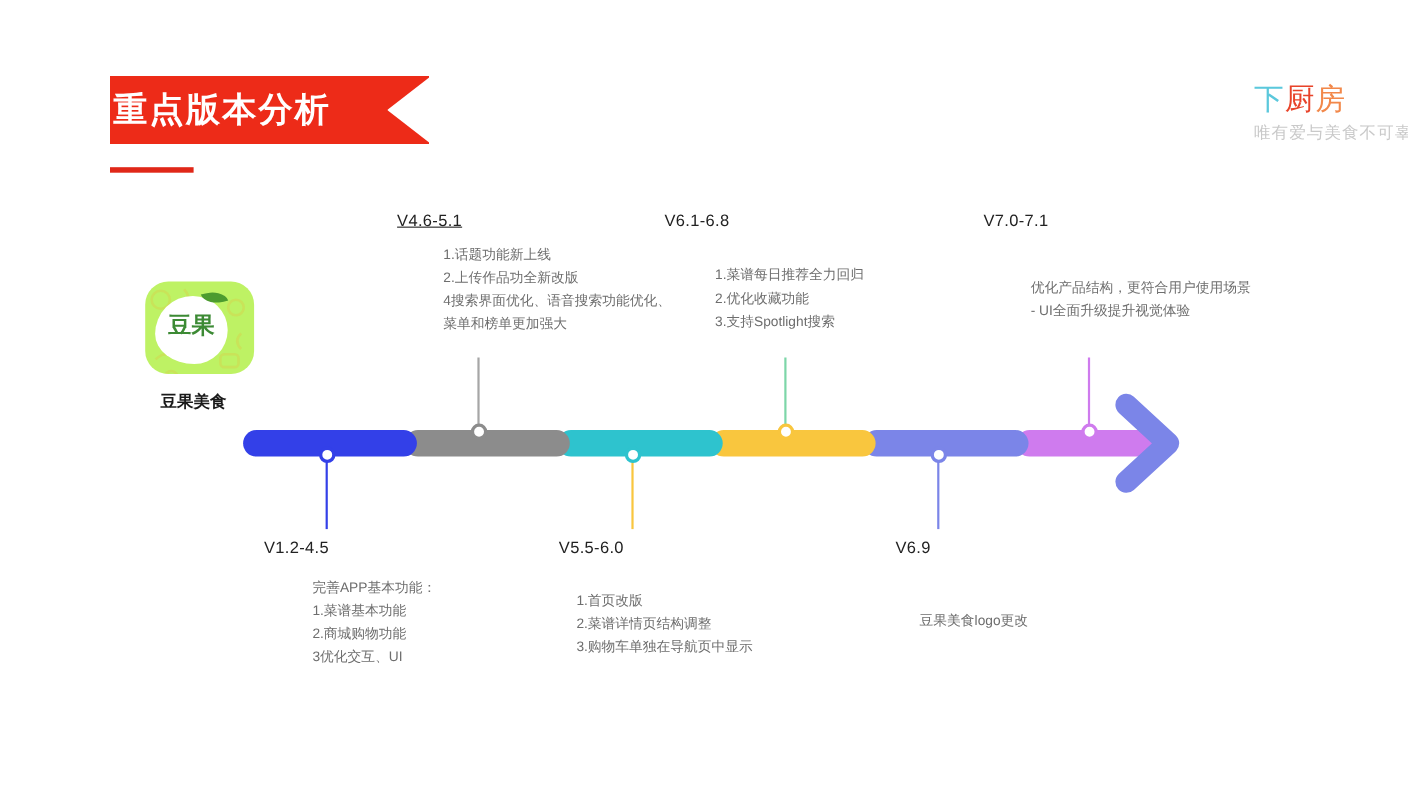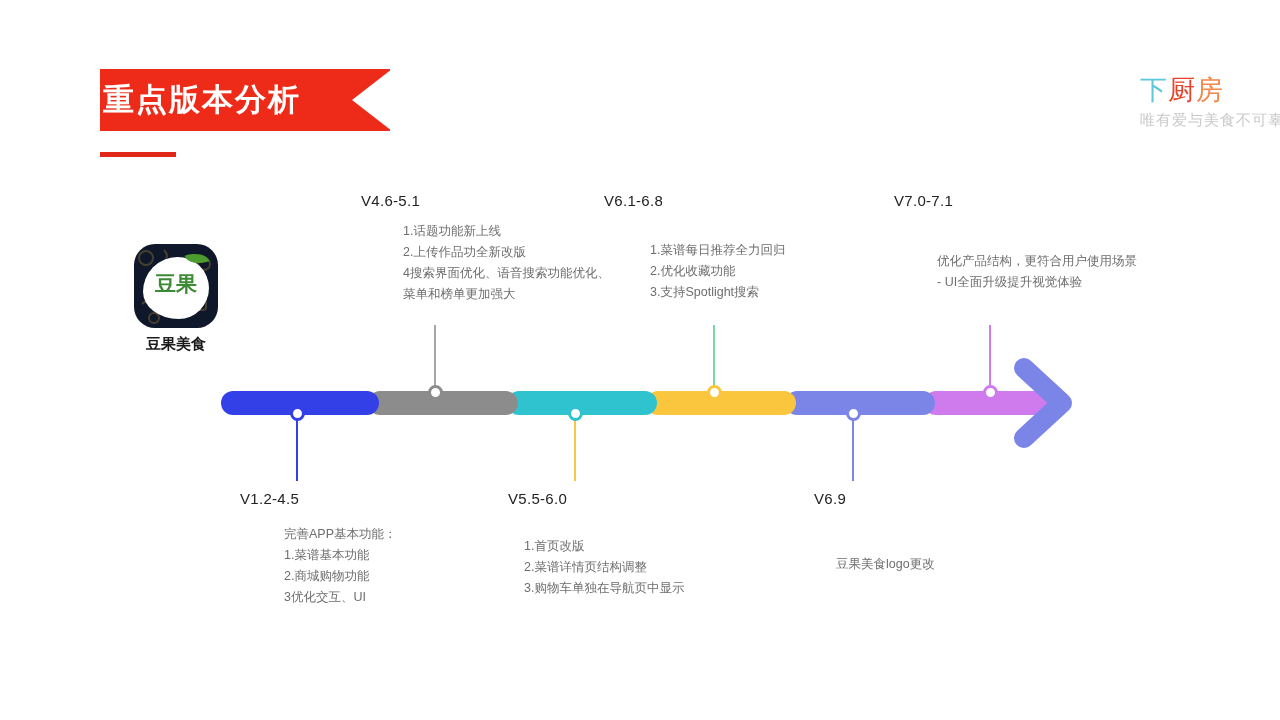--- a/index.html
+++ b/index.html
@@ -35,22 +35,22 @@
   .brand-word .c2{color:#E8432A;}
   .brand-word .c3{color:#F2884A;}
   .brand-tag{
     margin-top:5px;font-size:15px;color:#C9C9C9;letter-spacing:1px;
     white-space:nowrap;text-align:left;
   }
 
   
   .appbox{position:absolute;left:132px;top:240px;width:88px;height:112px;text-align:center;}
   .appicon{
-    position:relative;width:84px;height:84px;border-radius:21px;
-    background:#0f172a;margin:4px auto;overflow:hidden;
+    position:relative;width:99px;height:84px;border-radius:21px;
+    background:#bef264;margin:16px auto;overflow:hidden;
   }
   .appicon .pattern{position:absolute;inset:0;opacity:.25;}
   .appicon .pear{
     position:absolute;left:9px;top:13px;width:66px;height:62px;background:#ffffff;
     border-radius:52% 48% 46% 54% / 56% 50% 50% 44%;
   }
   .appicon .leaf{
     position:absolute;left:52px;top:8px;width:22px;height:13px;background:#4C9B2F;
     border-radius:0 100% 0 100%;transform:rotate(-18deg);
   }
@@ -131,21 +131,21 @@
       <div class="dot" style="left: 567.5px; border-color: rgb(46, 195, 206); top: 406px;"></div>
       <div class="conn" style="left: 713px; background: rgb(125, 214, 168); height: 68px; top: 325px;"></div>
       <div class="dot" style="left: 706.5px; border-color: rgb(249, 198, 62); top: 385px;"></div>
       <div class="conn" style="left: 852px; background: rgb(123, 133, 232); height: 68px; top: 413px;"></div>
       <div class="dot" style="left: 845.5px; border-color: rgb(123, 133, 232); top: 406px;"></div>
       <div class="conn" style="left: 989px; background: rgb(207, 123, 238); height: 68px; top: 325px;"></div>
       <div class="dot" style="left: 982.5px; border-color: rgb(207, 123, 238); top: 385px;"></div>
     </div>
 
   <div id="version-labels">
-      <div class="vlabel" style="left: 361px; top: 192px;">V4.6-5.1</div>
+      <div class="vlabel" style="left: 361px; top: 192px; text-decoration: underline;">V4.6-5.1</div>
       <div class="vdesc" style="left: 403px; top: 221px;">
         <div>1.话题功能新上线</div>
         <div>2.上传作品功全新改版</div>
         <div>4搜索界面优化、语音搜索功能优化、</div>
         <div>   菜单和榜单更加强大</div>
       </div>
       <div class="vlabel" style="left: 604px; top: 192px;">V6.1-6.8</div>
       <div class="vdesc" style="left: 650px; top: 240px;">
         <div>1.菜谱每日推荐全力回归</div>
         <div>2.优化收藏功能</div>

